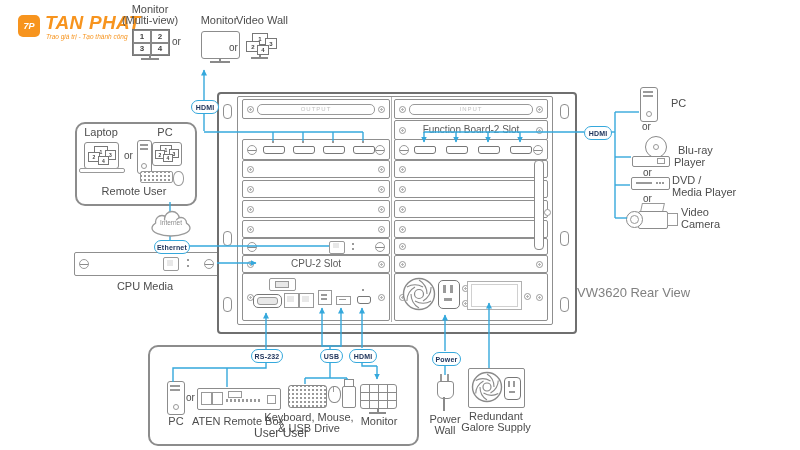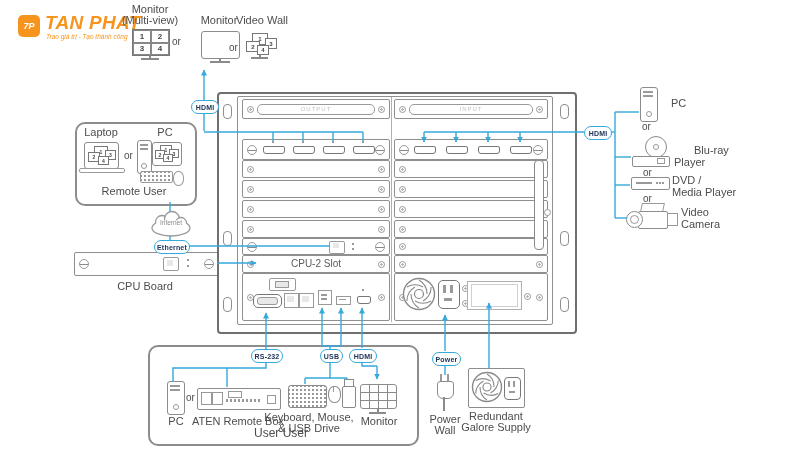--- a/index.html
+++ b/index.html
@@ -127,21 +127,21 @@
     </g>
   </svg>
   <div class="txt cx" style="left:171px;top:219px;font-size:6.5px;color:#8a8a8a;z-index:6">Internet</div>
 
   <div class="plate tplate" style="left:74px;top:252px;width:143px;height:22px">
     <div class="in" style="left:88px;top:3.5px;width:14px;height:12px;border-radius:2px"></div>
     <div class="in" style="left:92px;top:6.5px;width:6px;height:6px;border:none;background:#e8e8e8"></div>
     <div class="led" style="left:112px;top:6px"></div>
     <div class="led" style="left:112px;top:12px"></div>
   </div>
-  <div class="txt cx" style="left:145px;top:280px">CPU Board</div>
+  <div class="txt cx" style="left:145px;top:280px">CPU Media</div>
 
   <div class="ab" style="left:217px;top:92px;width:356px;height:238px;border:2px solid #6f6f6f;border-radius:4px;background:#fff"></div>
   <div class="ab" style="left:237px;top:96px;width:314px;height:227px;border:1px solid #8f8f8f;border-radius:2px"></div>
   <div class="bar" style="left:391px;top:97px;width:1px;height:225px;background:#b0b0b0"></div>
   <div class="earhole" style="left:223px;top:104px"></div>
   <div class="earhole" style="left:223px;top:231px"></div>
   <div class="earhole" style="left:223px;top:297px"></div>
   <div class="earhole" style="left:560px;top:104px"></div>
   <div class="earhole" style="left:560px;top:231px"></div>
   <div class="earhole" style="left:560px;top:297px"></div>
@@ -184,20 +184,23 @@
     <div class="bar" style="left:78px;top:20px;width:6px;height:1.5px"></div>
     <div class="bar" style="left:78px;top:24px;width:6px;height:1.5px"></div>
     <div class="in" style="left:93px;top:22px;width:13px;height:7px"></div>
     <div class="bar" style="left:96px;top:24.5px;width:7px;height:1.5px"></div>
     <div class="led" style="left:119px;top:15px"></div>
     <div class="hport" style="left:114px;top:22px;width:12px"></div>
   </div>
 
   <div class="plate" style="left:394px;top:99px;width:152px;height:18px">
     <div class="tinybar" style="left:14px;top:4px;width:122px;height:9px">INPUT</div>
+  </div>
+  <div class="plate" style="left:394px;top:120px;width:152px;height:18px">
+    <div class="slotlbl">Function Board-2 Slot</div>
   </div>
   <div class="plate tplate" style="left:394px;top:139px;width:152px;height:19px"></div>
   <div class="hport" style="left:414px;top:146px;width:20px"></div>
   <div class="hport" style="left:446px;top:146px;width:20px"></div>
   <div class="hport" style="left:478px;top:146px;width:20px"></div>
   <div class="hport" style="left:510px;top:146px;width:20px"></div>
   <div class="plate" style="left:394px;top:160px;width:152px;height:16px"></div>
   <div class="plate" style="left:394px;top:180px;width:152px;height:16px"></div>
   <div class="plate" style="left:394px;top:200px;width:152px;height:16px"></div>
   <div class="plate" style="left:394px;top:220px;width:152px;height:16px"></div>
@@ -231,39 +234,40 @@
   <div class="box" style="left:640px;top:87px;width:16px;height:33px;border-width:1px"></div>
   <div class="bar" style="left:643px;top:91px;width:10px;height:1.5px"></div>
   <div class="bar" style="left:643px;top:95px;width:10px;height:1.5px"></div>
   <div class="in" style="left:646px;top:111px;width:4px;height:4px;border-radius:50%"></div>
   <div class="txt" style="left:671px;top:97px">PC</div>
   <div class="txt small" style="left:642px;top:121px">or</div>
   <div class="in" style="left:645px;top:136px;width:20px;height:20px;border-radius:50%;border-width:1.5px;border-color:#8a8a8a"></div>
   <div class="in" style="left:653px;top:144px;width:4px;height:4px;border-radius:50%"></div>
   <div class="box" style="left:632px;top:156px;width:36px;height:9px;border-width:1px;border-radius:2px"></div>
   <div class="in" style="left:657px;top:158px;width:6px;height:4px"></div>
-  <div class="txt" style="left:694px;top:144px">Blu-ray</div>
+  <div class="txt" style="left:678px;top:144px">Blu-ray</div>
   <div class="txt" style="left:674px;top:156px">Player</div>
   <div class="txt small" style="left:643px;top:167px">or</div>
   <div class="box" style="left:631px;top:177px;width:37px;height:11px;border-width:1px;border-radius:2px"></div>
   <div class="bar" style="left:636px;top:182px;width:16px;height:1.5px"></div>
   <div class="bar" style="left:656px;top:182px;width:8px;height:1.5px;background:repeating-linear-gradient(90deg,#999 0 1.5px,transparent 1.5px 3px)"></div>
   <div class="txt" style="left:672px;top:174px">DVD /</div>
   <div class="txt" style="left:672px;top:186px">Media Player</div>
   <div class="txt small" style="left:643px;top:193px">or</div>
   <div>
     <div class="in" style="left:641px;top:203px;width:21px;height:7px;transform:skewX(-12deg)"></div>
     <div class="box" style="left:638px;top:211px;width:28px;height:16px;border-width:1px;border-radius:2px"></div>
     <div class="in" style="left:626px;top:211px;width:15px;height:15px;border-radius:50%;border-width:1.5px;border-color:#8a8a8a"></div>
     <div class="in" style="left:630px;top:215px;width:7px;height:7px;border-radius:50%"></div>
     <div class="in" style="left:667px;top:213px;width:9px;height:11px"></div>
   </div>
   <div class="txt" style="left:681px;top:206px">Video</div>
   <div class="txt" style="left:681px;top:218px">Camera</div>
 
+  <div class="txt" style="left:577px;top:285px;font-size:13px;color:#808080">VW3620 Rear View</div>
 
   <div class="rbox" style="left:148px;top:345px;width:267px;height:97px"></div>
   <div class="txt cx" style="left:281px;top:426px;font-size:12px">User User</div>
   <div class="box" style="left:167px;top:381px;width:16px;height:32px;border-width:1px"></div>
   <div class="bar" style="left:170px;top:385px;width:10px;height:1.5px"></div>
   <div class="bar" style="left:170px;top:389px;width:10px;height:1.5px"></div>
   <div class="in" style="left:173px;top:404px;width:4px;height:4px;border-radius:50%"></div>
   <div class="txt cx" style="left:176px;top:415px">PC</div>
   <div class="txt small" style="left:186px;top:392px">or</div>
   <div class="box" style="left:197px;top:388px;width:82px;height:20px;border-width:1px;border-radius:2px"></div>

